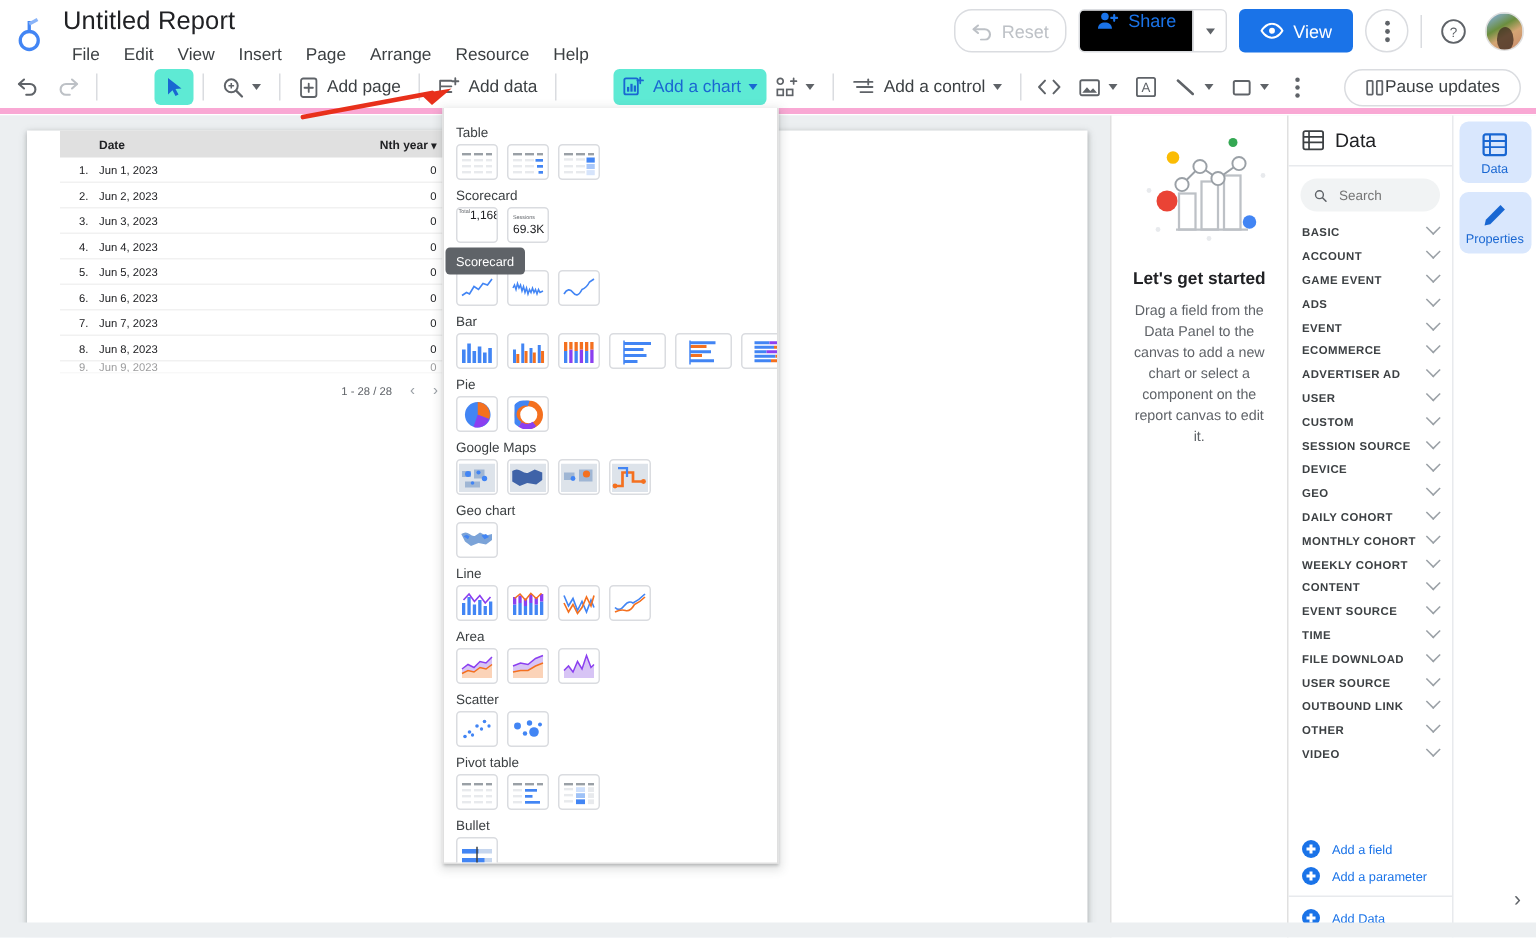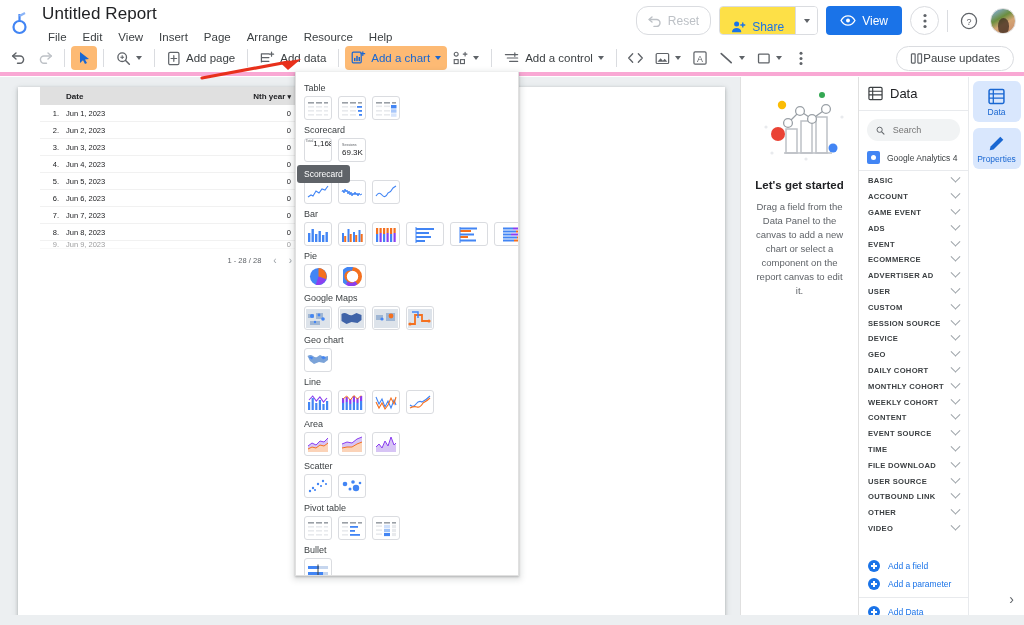--- a/index.html
+++ b/index.html
@@ -34,22 +34,22 @@
   .header-right {
     position: absolute; right: 8px; top: 6px; display: flex; align-items: center; gap: 8px;
   }
   .btn-reset {
     display: flex; align-items: center; gap: 5px;
     border: 1px solid #dadce0; border-radius: 12px; height: 29px; padding: 0 11px;
     color: #bdc1c6; font-size: 12px; background: #fff; cursor: default;
   }
   .btn-share-group { display: flex; align-items: stretch; border: 1px solid #dadce0; border-radius: 4px; overflow: hidden; height: 29px; }
   .btn-share {
-    display: flex; align-items: flex-end; gap: 6px; padding: 0 11px;
-    color: #1a73e8; font-size: 12px; font-weight: 500; background: #fde047; cursor: pointer;
+    display: flex; align-items: flex-start; gap: 6px; padding: 0 11px;
+    color: #1a73e8; font-size: 12px; font-weight: 500; background: #000000; cursor: pointer;
   }
   .btn-share-caret {
     width: 22px; display: flex; align-items: center; justify-content: center;
     border-left: 1px solid #dadce0; background: #fff; cursor: pointer;
   }
   .btn-view {
     display: flex; align-items: center; gap: 6px; background: #1a73e8; color: #fff;
     border-radius: 4px; height: 29px; padding: 0 14px; font-size: 12px; font-weight: 500;
     cursor: pointer;
   }
@@ -72,21 +72,21 @@
   
   .toolbar {
     position: absolute; top: 44px; left: 0; width: 1024px; height: 32px;
     background: #fff; border-bottom: 4px solid #f9a8d4;
     display: flex; align-items: center; padding-left: 6px;
   }
   .tb-btn {
     display: flex; align-items: center; gap: 5px; height: 24px; padding: 0 6px;
     border-radius: 4px; font-size: 11.5px; color: #3c4043; cursor: pointer; white-space: nowrap;
   }
-  .tb-btn.active { background: #fdba74; color: #1967d2; }
+  .tb-btn.active { background: #5eead4; color: #1967d2; margin-left: 32px; }
   .tb-icononly { width: 26px; justify-content: center; padding: 0; }
   .vsep { width: 1px; height: 18px; background: #dadce0; margin: 0 6px; }
   .caret { width: 0; height: 0; border-left: 3.5px solid transparent; border-right: 3.5px solid transparent; border-top: 4px solid #5f6368; }
   .caret.blue { border-top-color: #1967d2; }
   .pause-btn {
     position: absolute; right: 10px; display: flex; align-items: center; gap: 0;
     border: 1px solid #dadce0; border-radius: 14px; height: 25px; padding: 0 13px;
     font-size: 11.5px; color: #3c4043; background: #fff; cursor: pointer;
   }
 
@@ -489,26 +489,20 @@
         </svg>
         <span class="dp-title">Data</span>
       </div>
       <div class="dp-search">
         <svg width="11" height="11" viewBox="0 0 12 12">
           <circle cx="5" cy="5" r="3.6" fill="none" stroke="#5f6368" stroke-width="1.3"></circle>
           <path d="M7.8 7.8 L11 11" stroke="#5f6368" stroke-width="1.4" stroke-linecap="round"></path>
         </svg>
         <input value="" placeholder="Search" style="">
       </div>
-      <div class="dp-source">
-        <span class="dp-source-icon">
-            <i></i>
-          </span>
-        <span class="dp-source-label">Google Analytics 4</span>
-      </div>
       <div class="dp-list" id="dp-list">
           <div class="dp-cat">
             <span>BASIC</span>
             <span class="chev"></span>
           </div>
           <div class="dp-cat">
             <span>ACCOUNT</span>
             <span class="chev"></span>
           </div>
           <div class="dp-cat">

